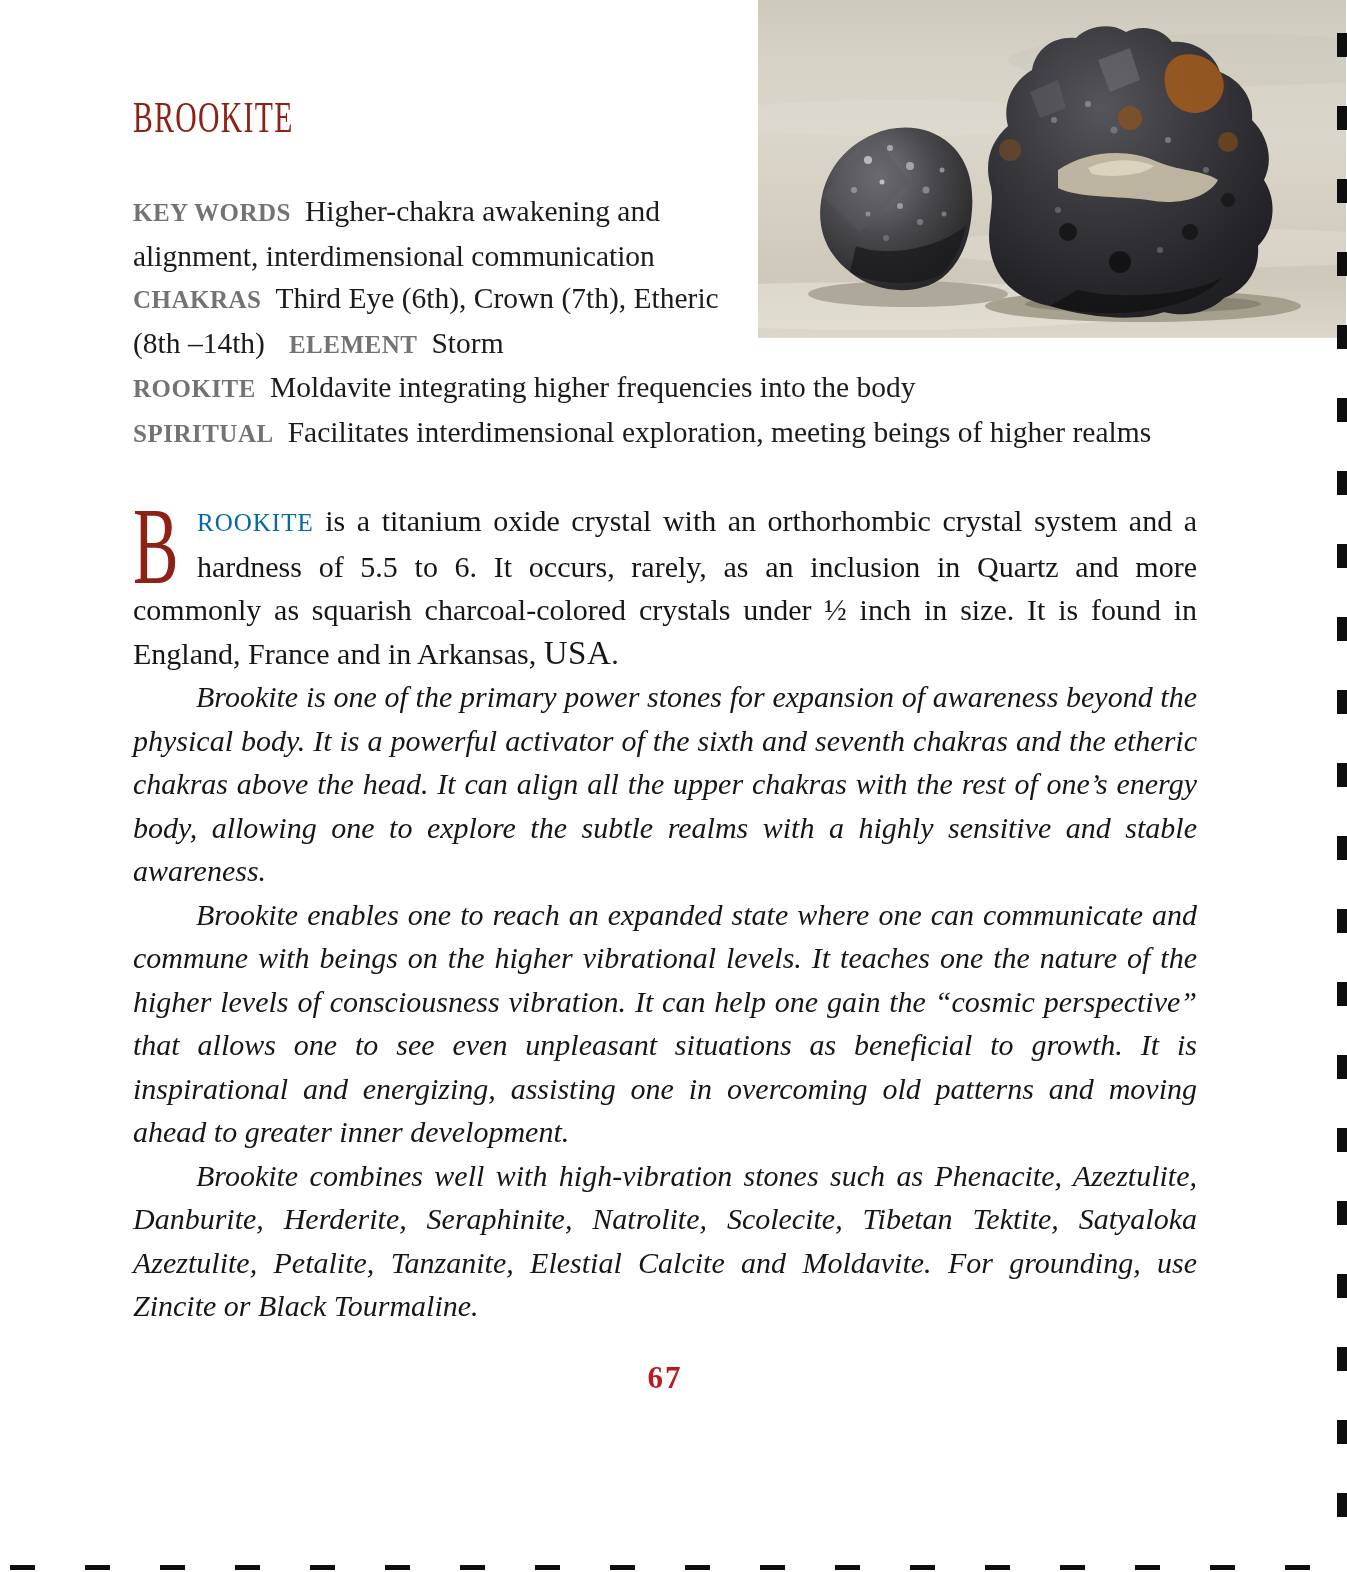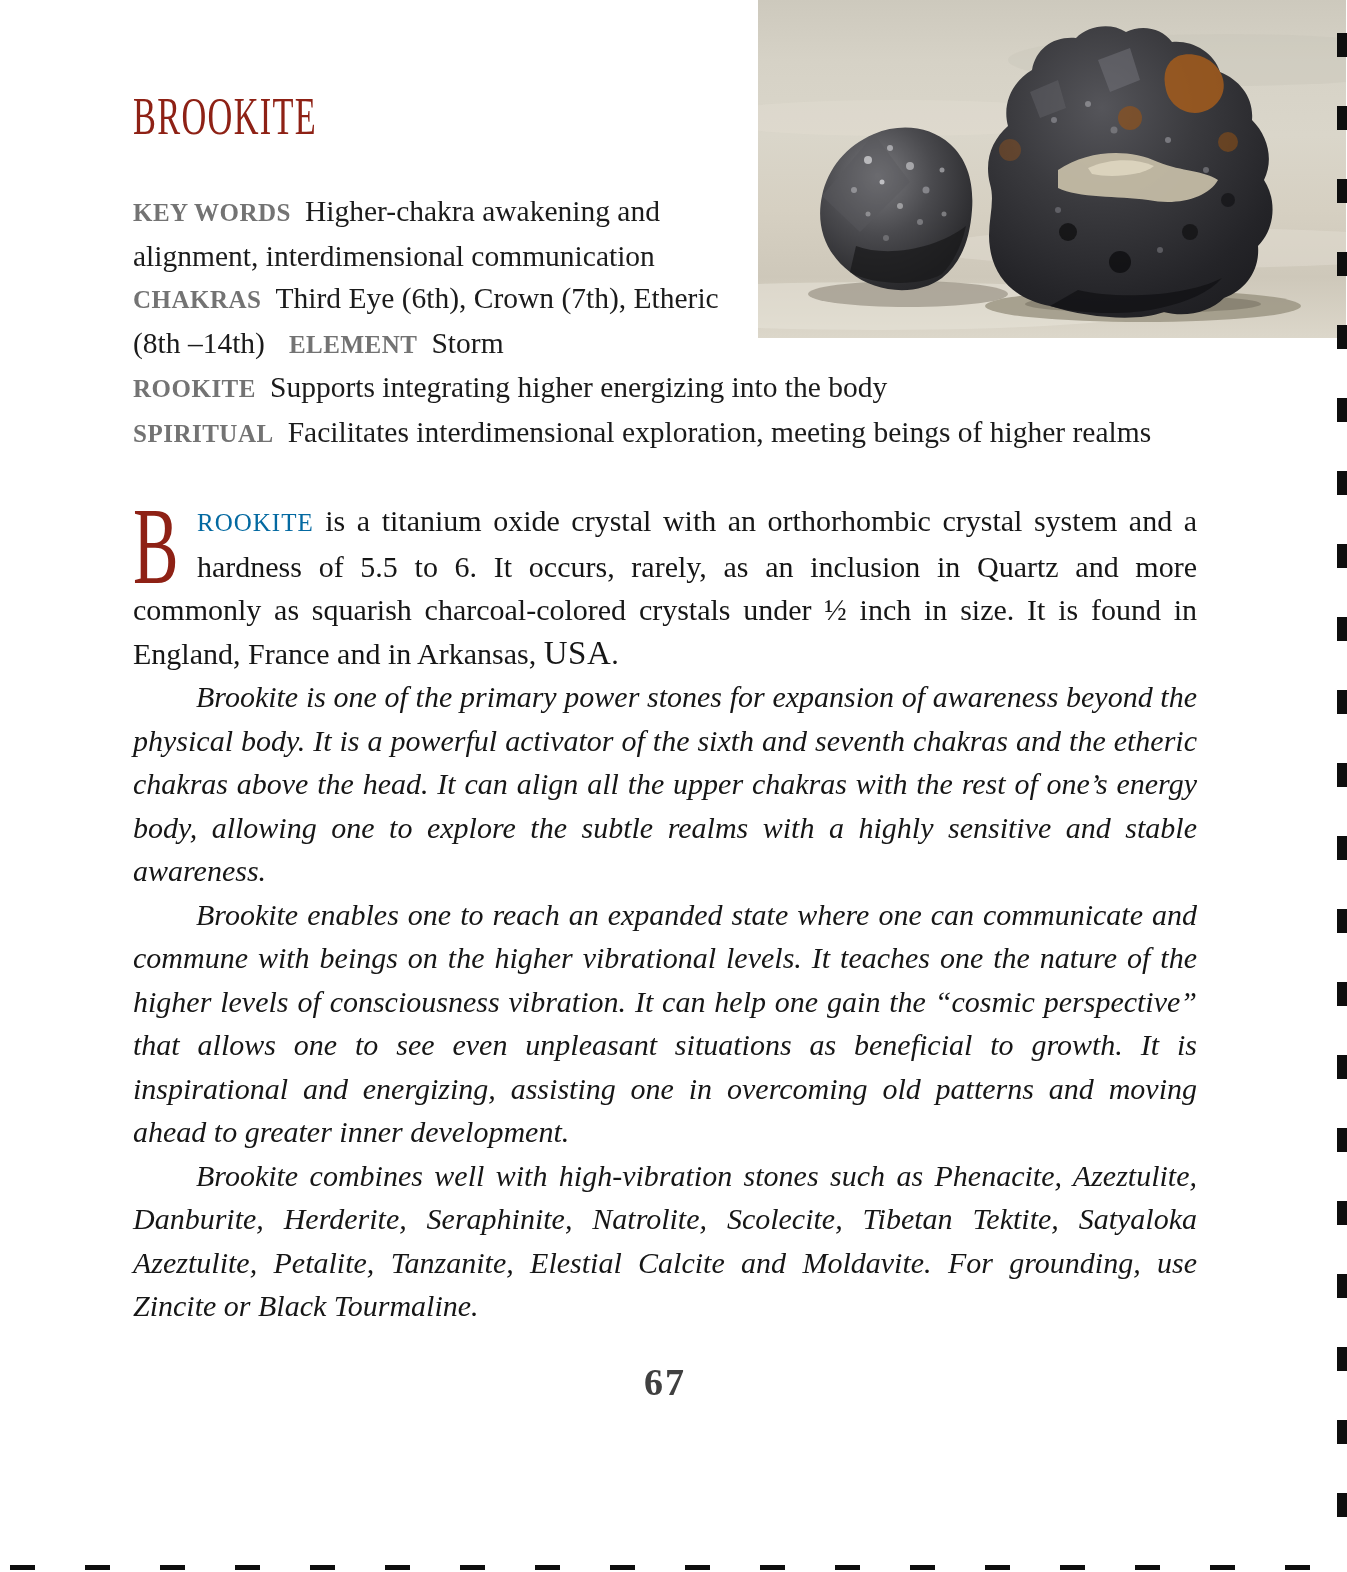--- a/index.html
+++ b/index.html
@@ -27,21 +27,21 @@
     position:absolute;top:0;left:758px;width:588px;height:338px;
   }
   .photo svg{display:block;width:100%;height:100%;}
   
   .content{
     position:relative;
     padding:0 150px 0 133px;
   }
   .title{
     margin:86px 0 0 0;
-    font-size:52px;line-height:62px;font-weight:400;
+    font-size:45px;line-height:62px;font-weight:400;
     color:#8e2115;white-space:nowrap;
   }
   .title-inner{display:inline-block;transform:scaleX(.66);transform-origin:0 50%;letter-spacing:2px;}
   .props{
     margin-top:42px;
     font-size:29.5px;line-height:42.5px;color:#1b1b1b;
   }
   .photo-spacer{float:right;width:440px;height:146px;}
   .prop{margin:0;}
   .prop-label{
@@ -62,22 +62,22 @@
     color:#8e2115;
     font-size:110px;line-height:82px;
     width:56px;margin:6px 8px 0 0;
     transform:scaleX(.62);transform-origin:0 62%;
   }
   .leadcaps{color:#0369a1;font-size:25px;letter-spacing:1px;}
   .sc{font-size:33px;letter-spacing:.5px;}
   .pageno{
     margin-top:32px;
     text-align:center;
-    font-size:38px;font-weight:bold;
-    color:#404040;letter-spacing:2px;
+    font-size:31px;font-weight:bold;
+    color:#b91c1c;letter-spacing:2px;
   }
 </style>
 </head>
 <body>
 
 <div class="page">
 
   <div class="photo">
     <svg viewBox="0 0 588 338" preserveAspectRatio="none">
       <defs>
@@ -158,21 +158,21 @@
   </div>
 
   <div class="content">
 
     <h1 class="title"><span class="title-inner">BROOKITE</span></h1>
 
     <div class="props">
       <div class="photo-spacer"></div>
       <div class="prop"><span class="prop-label">KEY WORDS</span><span>Higher-chakra awakening and alignment, interdimensional communication</span></div>
       <div class="prop"><span class="prop-label">CHAKRAS</span><span>Third Eye (6th), Crown (7th), Etheric (8th –14th)</span><span class="prop-label inline-2nd">ELEMENT</span><span>Storm</span></div>
-      <div class="prop"><span class="prop-label">ROOKITE</span><span>Supports integrating higher energizing into the body</span></div>
+      <div class="prop"><span class="prop-label">ROOKITE</span><span>Moldavite integrating higher frequencies into the body</span></div>
       <div class="prop"><span class="prop-label">SPIRITUAL</span><span>Facilitates interdimensional exploration, meeting beings of higher realms</span></div>
     </div>
 
     <div class="bodytext">
       <p class="para"><span class="dropcap">B</span><span class="leadcaps">ROOKITE</span><span> is a titanium oxide crystal with an orthorhombic crystal system and a hardness of 5.5 to 6. It occurs, rarely, as an inclusion in Quartz and more commonly as squarish charcoal-colored crystals under ½ inch in size. It is found in England, France and in Arkansas, </span><span class="sc">USA</span><span>.</span></p>
       <p class="para indent">Brookite is one of the primary power stones for expansion of awareness beyond the physical body. It is a powerful activator of the sixth and seventh chakras and the etheric chakras above the head. It can align all the upper chakras with the rest of one’s energy body, allowing one to explore the subtle realms with a highly sensitive and stable awareness.</p>
       <p class="para indent">Brookite enables one to reach an expanded state where one can communicate and commune with beings on the higher vibrational levels. It teaches one the nature of the higher levels of consciousness vibration. It can help one gain the “cosmic perspective” that allows one to see even unpleasant situations as beneficial to growth. It is inspirational and energizing, assisting one in overcoming old patterns and moving ahead to greater inner development.</p>
       <p class="para indent">Brookite combines well with high-vibration stones such as Phenacite, Azeztulite, Danburite, Herderite, Seraphinite, Natrolite, Scolecite, Tibetan Tektite, Satyaloka Azeztulite, Petalite, Tanzanite, Elestial Calcite and Moldavite. For grounding, use Zincite or Black Tourmaline.</p>
     </div>
 

